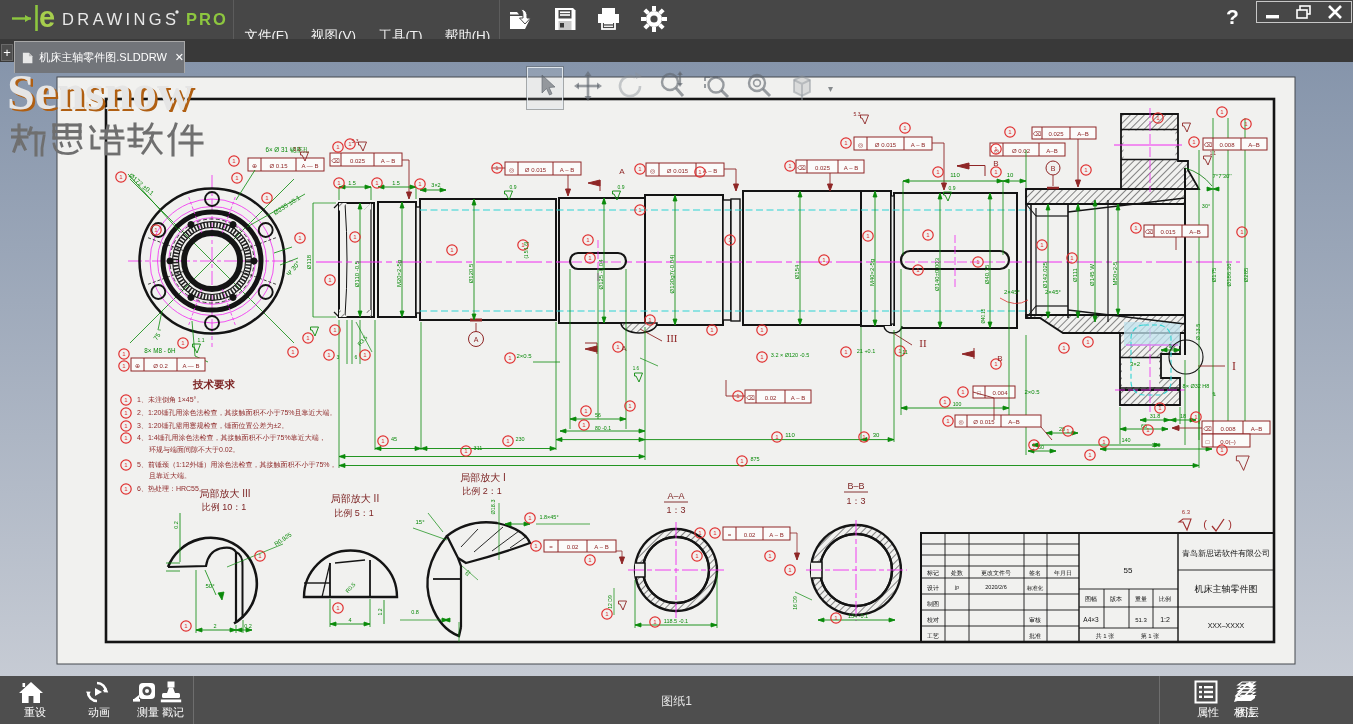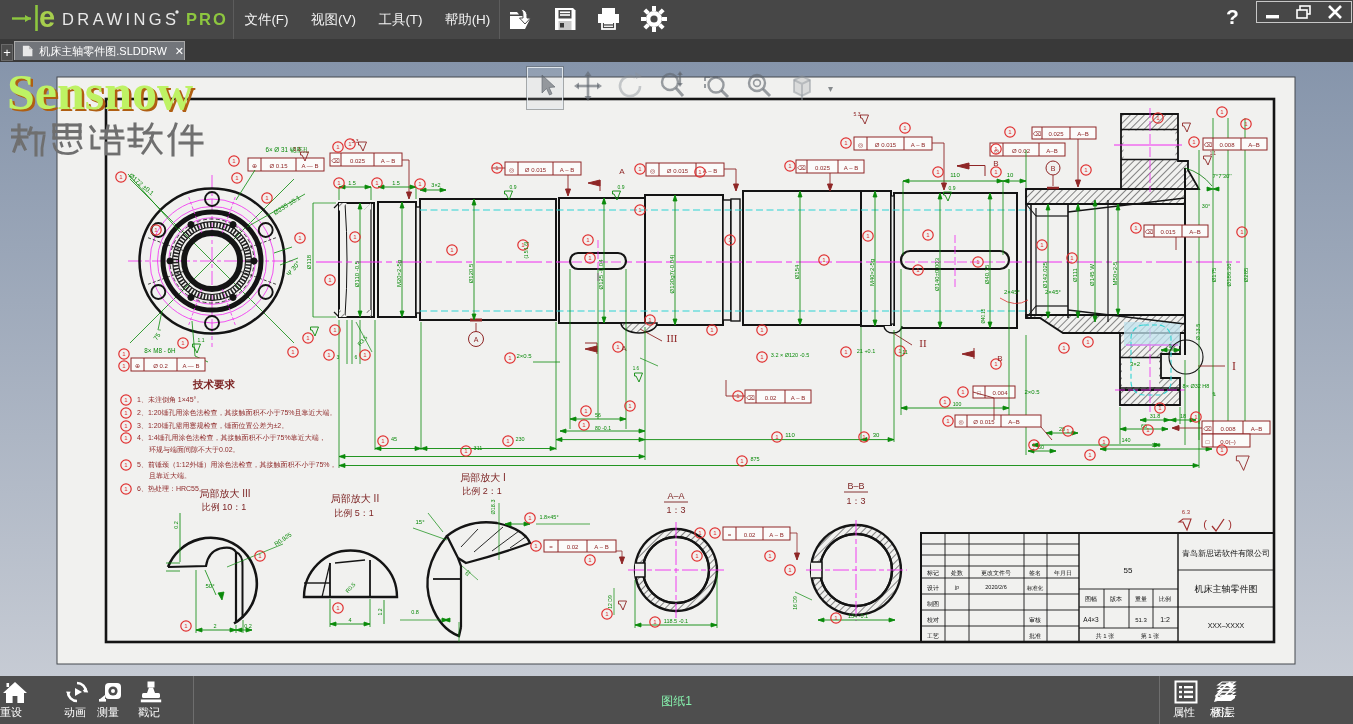--- a/index.html
+++ b/index.html
@@ -1,30 +1,30 @@
 <!DOCTYPE html>
 <html><head><meta charset="utf-8"><style>
 *{margin:0;padding:0;box-sizing:border-box}
 body{width:1353px;height:724px;position:relative;overflow:hidden;font-family:"Liberation Sans",sans-serif;background:#4e4e4e}
 .topbar{position:absolute;left:0;top:0;width:1353px;height:39px;background:#474747;z-index:5}
-.menus{position:absolute;left:233px;top:0;height:39px;display:flex;align-items:center;color:#f2f2f2;font-size:13.5px}
+.menus{position:absolute;left:233px;top:16px;height:39px;display:flex;align-items:center;color:#f2f2f2;font-size:13.5px}
 .menus span{width:67px;text-align:center}
 .sep{position:absolute;top:0;height:39px;width:1px;background:#5c5c5c}
 .tbicons{position:absolute;left:508px;top:6px;display:flex;gap:19px;align-items:center}
 .help{position:absolute;left:1226px;top:5px;color:#fff;font-size:21px;font-weight:bold}
 .winbox{position:absolute;left:1256px;top:1px;width:96px;height:22px;border:1px solid #c7c7c7;display:flex;align-items:center;justify-content:space-around}
 .tabbar{position:absolute;left:0;top:39px;width:1353px;height:23px;background:#393939;z-index:5}
 .plus{position:absolute;left:1px;top:5px;width:12px;height:17px;background:#4d4d4d;border:1px solid #6a6a6a;color:#fff;font-size:13px;line-height:15px;text-align:center}
-.tab{position:absolute;left:14px;top:2px;width:171px;height:19px;background:#72757a;border:1px solid #a8a8a8;border-bottom:none;color:#fff;font-size:11px;display:flex;align-items:center;white-space:nowrap;overflow:hidden}
+.tab{position:absolute;left:14px;top:2px;width:171px;height:32px;background:#72757a;border:1px solid #a8a8a8;border-bottom:none;color:#fff;font-size:11px;display:flex;align-items:center;white-space:nowrap;overflow:hidden}
 .viewport{position:absolute;left:0;top:62px;width:1353px;height:614px;background:linear-gradient(#8695ab,#c6cbd4);z-index:1}
 .bottombar{position:absolute;left:0;top:676px;width:1353px;height:48px;background:#4e4e4e;z-index:5}
-.bbitem{position:absolute;top:4px;width:46px;text-align:left;color:#fff;font-size:11px}
+.bbitem{position:absolute;top:4px;width:46px;text-align:right;color:#fff;font-size:11px}
 .bbitem .ic{height:25px}
 .bbsep{position:absolute;top:0;width:1px;height:48px;background:#6e6e6e}
-.wm1{position:absolute;left:7px;top:63px;z-index:6;font-family:"Liberation Serif",serif;font-weight:bold;font-size:50px;color:#bef264;letter-spacing:0px;text-shadow:2.5px 2px 0 #b05f12}
+.wm1{position:absolute;left:7px;top:63px;z-index:6;font-family:"Liberation Serif",serif;font-weight:bold;font-size:50px;color:#e5e5e5;letter-spacing:0px;text-shadow:2.5px 2px 0 #b05f12}
 .ftb{position:absolute;left:527px;top:67px;z-index:4;display:flex;align-items:center;gap:9px}
 .ftsel{border:1.5px solid rgba(230,235,240,0.9);outline:1px solid rgba(90,95,100,0.5);background:rgba(200,205,210,0.18);padding:1px 2px}
 </style></head>
 <body>
 <div class="viewport"></div>
 <svg width="1353" height="724" viewBox="0 0 1353 724" style="position:absolute;left:0;top:0;z-index:2">
     <defs>
       <pattern id="ht" patternUnits="userSpaceOnUse" width="5" height="5" patternTransform="rotate(45)">
         <rect width="5" height="5" fill="#f1f1ef"></rect>
         <line x1="0" y1="0" x2="0" y2="5" stroke="#1c1c1e" stroke-width="1.05"></line>
@@ -988,35 +988,35 @@
           <rect x="6.5" y="3" width="2.6" height="4" fill="#fff"></rect>
         </svg></div>重设</div>
   <div class="bbitem" style="left:64px"><div class="ic"><svg width="26" height="24" viewBox="0 0 26 24">
           <path d="M13 3 a 9 9 0 0 1 9 9" fill="none" stroke="#fff" stroke-width="2.6"></path>
           <path d="M13 21 a 9 9 0 0 1 -9 -9" fill="none" stroke="#fff" stroke-width="2.6"></path>
           <path d="M22 12 l -3.4 -1 l 3.4 -4 z" fill="#fff"></path>
           <path d="M22.4 8 l 1.8 4.6 l -4.6 -0.4 z" fill="#fff"></path>
           <path d="M4 16 l -1.8 -4.6 l 4.6 0.4 z" fill="#fff"></path>
           <path d="M11 8 l 7 4 l -7 4 z" fill="#fff"></path>
         </svg></div>动画</div>
-  <div class="bbitem" style="left:97px"><div class="ic"><svg width="28" height="24" viewBox="0 0 28 24">
+  <div class="bbitem" style="left:113px"><div class="ic"><svg width="28" height="24" viewBox="0 0 28 24">
           <rect x="8" y="3" width="16" height="16" rx="4" fill="#fff"></rect>
           <circle cx="16" cy="11" r="4.6" fill="#4e4e4e"></circle>
           <circle cx="16" cy="11" r="2" fill="#fff"></circle>
           <path d="M8 15 L3 19 L3 21 L8 21 Z" fill="#fff"></path>
           <rect x="2" y="19" width="7" height="2.6" fill="#fff"></rect>
         </svg></div>测量</div>
   <div class="bbitem" style="left:138px"><div class="ic"><svg width="26" height="24" viewBox="0 0 26 24">
           <rect x="9.5" y="1.5" width="7" height="6" fill="#fff"></rect>
           <path d="M11 7.5 L15 7.5 L17 13 L9 13 Z" fill="#fff"></path>
           <rect x="4" y="13" width="18" height="5" rx="1.5" fill="#fff"></rect>
           <rect x="2.8" y="19.5" width="20.4" height="2.8" fill="#fff"></rect>
         </svg></div>戳记</div>
   <div class="bbsep" style="left:193px"></div>
-  <div style="position:absolute;left:0;width:1353px;top:17px;text-align:center;color:#86efac;font-size:12px">图纸1</div>
+  <div style="position:absolute;left:0;width:1353px;top:17px;text-align:center;color:#e5e5e5;font-size:12px">图纸1</div>
   <div class="bbsep" style="left:1159px"></div>
   <div class="bbitem" style="left:1173px"><div class="ic"><svg width="26" height="24" viewBox="0 0 26 24">
           <rect x="2.5" y="1.5" width="21" height="21" fill="none" stroke="#fff" stroke-width="2"></rect>
           <rect x="6" y="6" width="3" height="2.4" fill="#fff"></rect>
           <rect x="11" y="6" width="9" height="2.4" fill="#fff"></rect>
           <rect x="6" y="10.8" width="3" height="2.4" fill="#fff"></rect>
           <rect x="11" y="10.8" width="9" height="2.4" fill="#fff"></rect>
           <rect x="6" y="15.6" width="3" height="2.4" fill="#fff"></rect>
           <rect x="11" y="15.6" width="9" height="2.4" fill="#fff"></rect>
         </svg></div>属性</div>

